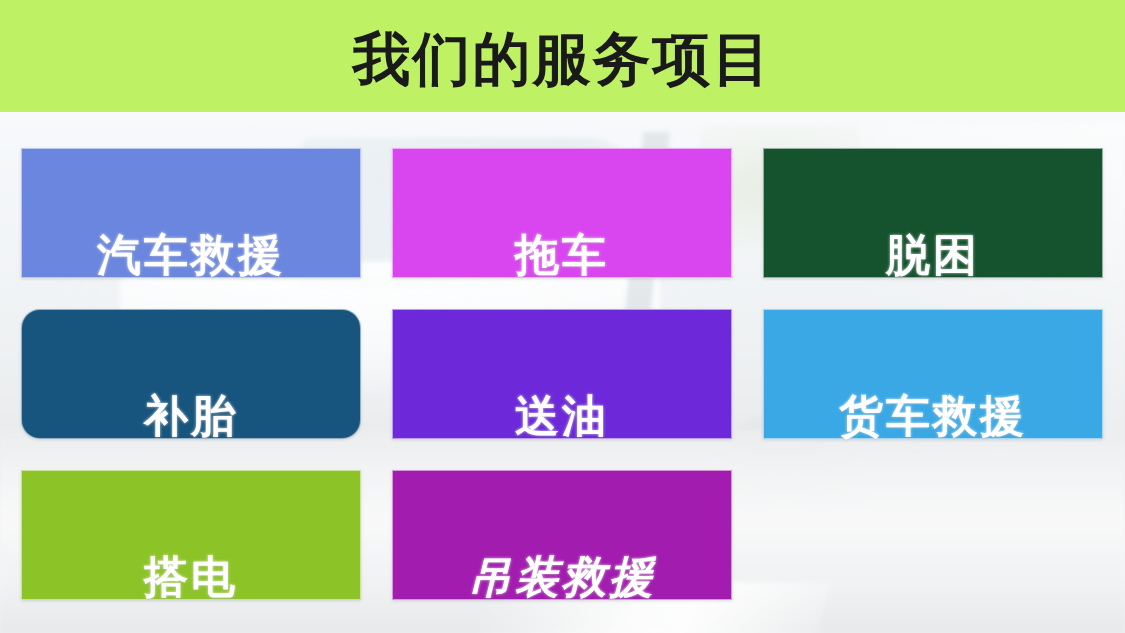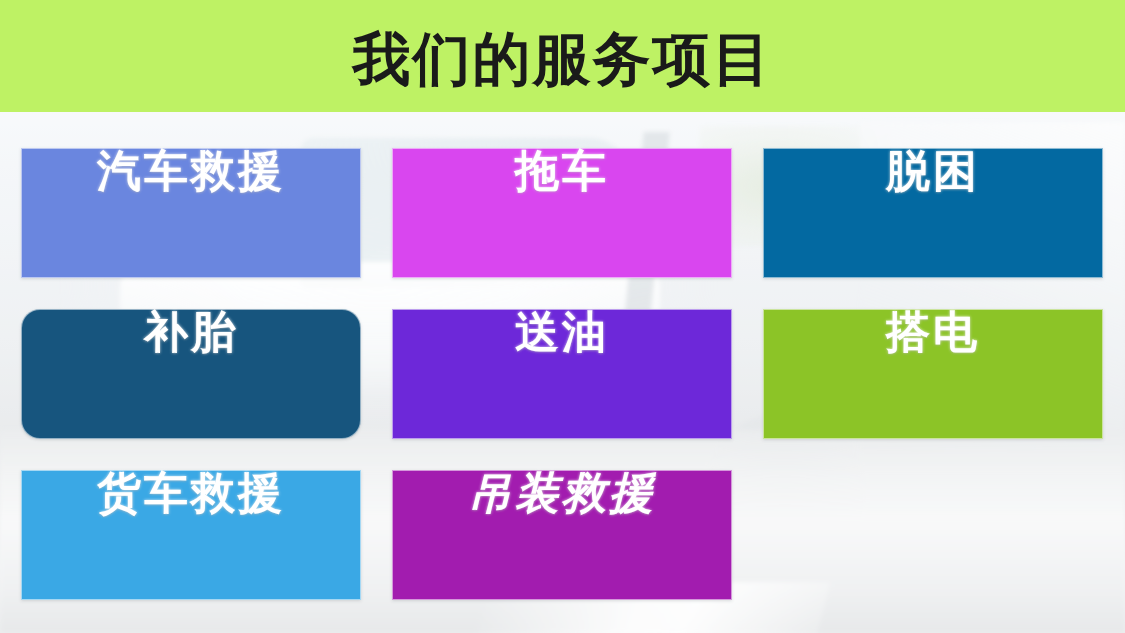--- a/index.html
+++ b/index.html
@@ -210,21 +210,21 @@
     width: 1082px;
     height: 452px;
     display: grid;
     grid-template-columns: 340px 340px 340px;
     grid-template-rows: 130px 130px 130px;
     column-gap: 31px;
     row-gap: 31px;
   }
   .tile {
     display: flex;
-    align-items: flex-start;
+    align-items: flex-end;
     justify-content: center;
     box-sizing: border-box;
     border: 1px solid rgba(255,255,255,0.55);
     box-shadow: 0 1px 3px rgba(60,70,80,0.18);
   }
   .tile-label {
     font-size: 44px;
     font-weight: 700;
     letter-spacing: 3px;
     color: #ffffff;
@@ -263,33 +263,33 @@
     <h1 class="page-title">我们的服务项目</h1>
   </div>
 
   <div class="grid">
       <div class="tile" style="background: rgb(106, 134, 223);">
         <span class="tile-label">汽车救援</span>
       </div>
       <div class="tile" style="background: #d946ef;">
         <span class="tile-label">拖车</span>
       </div>
-      <div class="tile" style="background: #0369a1;">
+      <div class="tile" style="background: #14532d;">
         <span class="tile-label">脱困</span>
       </div>
       <div class="tile" style="background: rgb(23, 85, 126); border-radius: 19px;">
         <span class="tile-label">补胎</span>
       </div>
       <div class="tile" style="background: #6d28d9;">
         <span class="tile-label">送油</span>
       </div>
+      <div class="tile" style="background: rgb(58, 168, 229);">
+        <span class="tile-label">货车救援</span>
+      </div>
       <div class="tile" style="background: rgb(140, 196, 39);">
         <span class="tile-label">搭电</span>
       </div>
-      <div class="tile" style="background: rgb(58, 168, 229);">
-        <span class="tile-label">货车救援</span>
-      </div>
       <div class="tile" style="background: #a21caf; font-style: italic;">
         <span class="tile-label">吊装救援</span>
       </div>
     </div>
 
 </div>
 
 </body></html>

